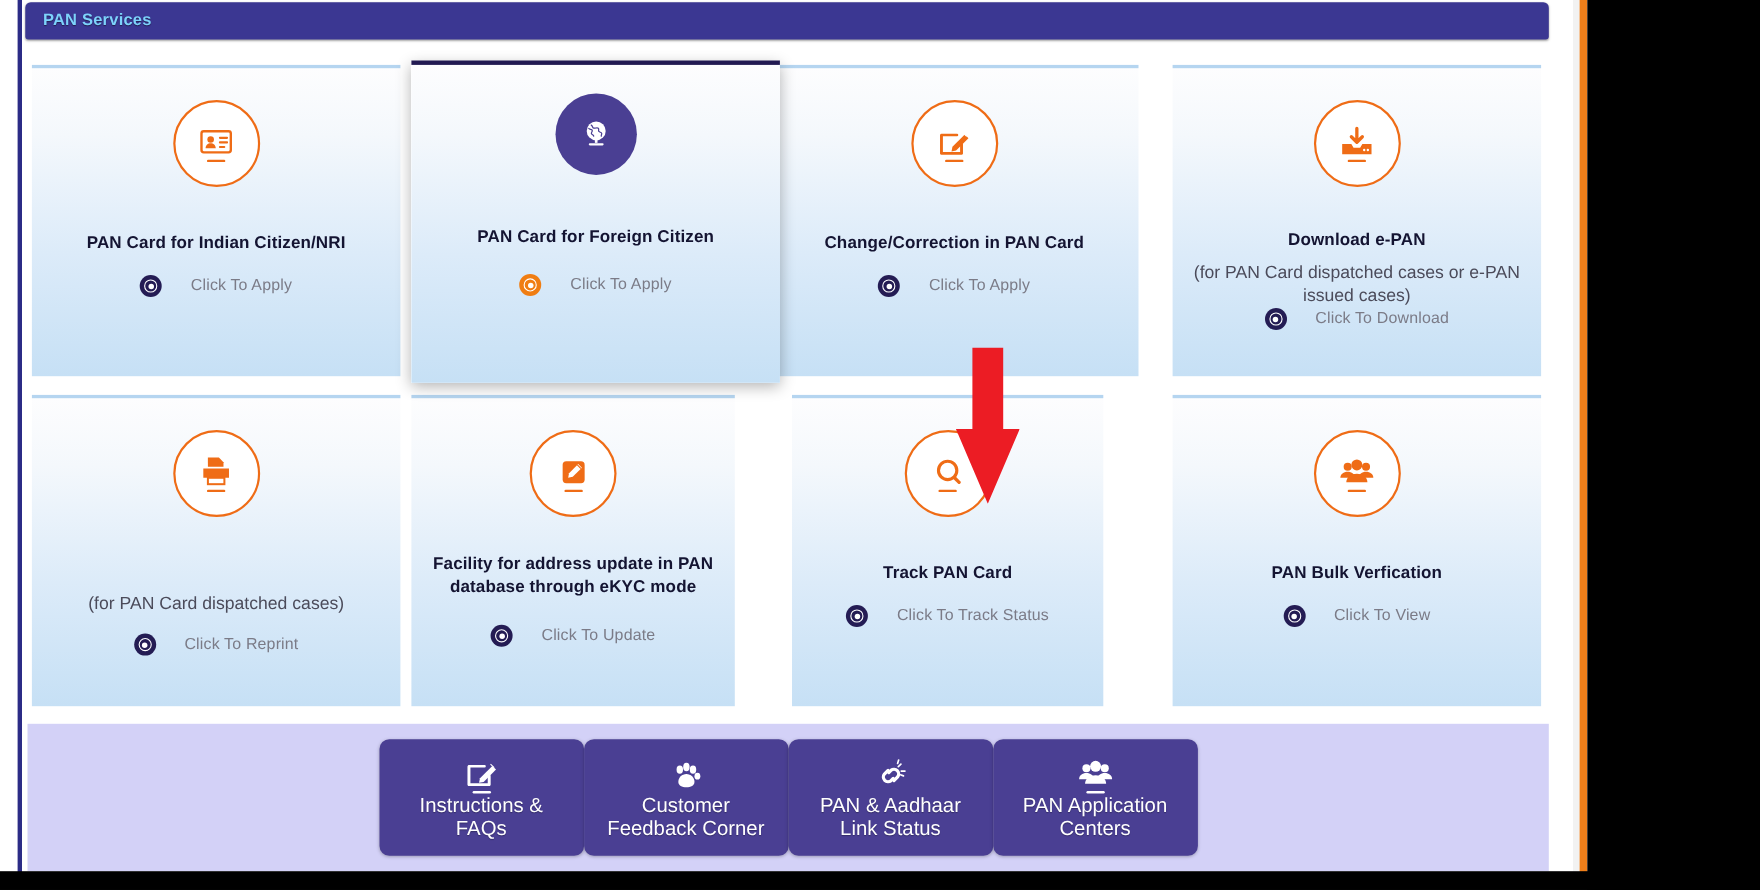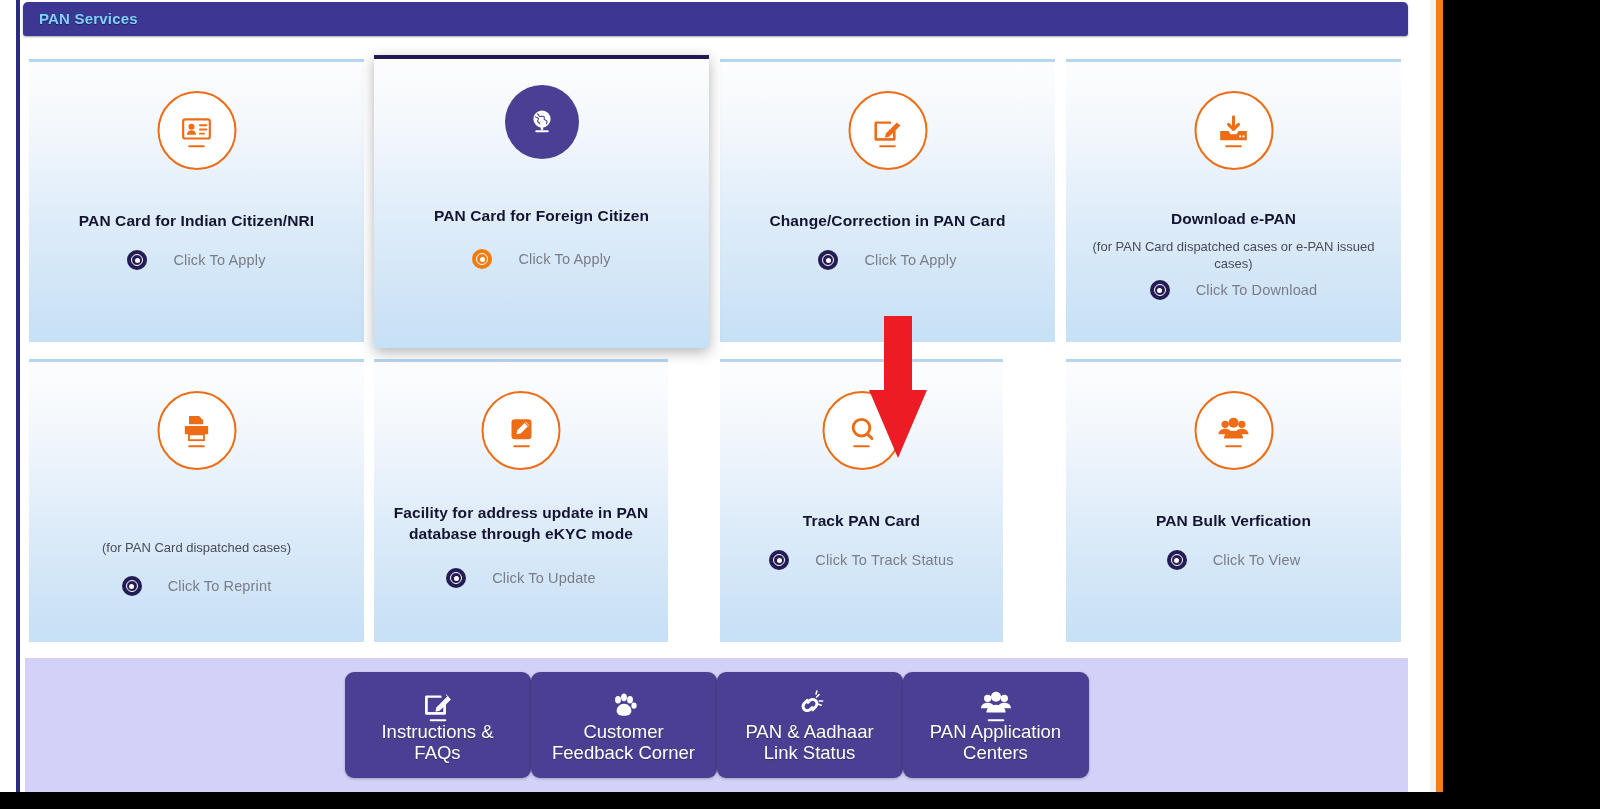--- a/index.html
+++ b/index.html
@@ -88,21 +88,21 @@
     background:#4a3f93; border:none; width:74px; height:74px;
   }
   .icon-circle svg{ display:block; }
 
   .card-title{
     color:#141432; font-size:15.5px; font-weight:bold;
     text-align:center; line-height:1.38; letter-spacing:.1px;
     padding:0 12px;
   }
   .card-sub{
-    color:#4b4b5a; font-size:13px; text-align:center;
+    color:#4b4b5a; font-size:16px; text-align:center;
     line-height:1.3; padding:0 8px;
   }
   .card-cta{
     display:flex; align-items:center; gap:26px;
   }
   .cta-bullet{
     width:20px; height:20px; border-radius:50%;
     background:#241c54;
     display:flex; align-items:center; justify-content:center;
     flex:0 0 auto;
@@ -203,21 +203,21 @@
             <div class="card-cta" style="position: absolute; top: 190px; left: 0px; width: 100%; justify-content: center;">
               <span class="cta-bullet">
                 <span class="ring">
                   <i></i>
                 </span>
               </span>
               <span class="cta-text">Click To Apply</span>
             </div>
           </div>
         </div>
-        <div class="card-slot" style="left: 697px; top: 14px; width: 335px; height: 283px;">
+        <div class="card-slot" style="left: 677px; top: 14px; width: 335px; height: 283px;">
           <div class="card">
             <div class="icon-circle" style="position: absolute; top: 29px; left: 50%; transform: translateX(-50%);">
               <svg width="40" height="40" viewBox="0 0 48 48" xmlns="http://www.w3.org/2000/svg">
                 <path d="M10 14h17M10 14v20h22V24" fill="none" stroke="#ef6c16" stroke-width="2.8" stroke-linecap="round" stroke-linejoin="round"></path>
                 <path d="M10 14v20h22V24" fill="none" stroke="#ef6c16" stroke-width="2.8" stroke-linejoin="round"></path>
                 <path d="M22 27l13.5-13.5 4 4L26 31l-5 1z" fill="#ef6c16"></path>
                 <path d="M33.5 11.5l4 4" stroke="#ffffff" stroke-width="1.2"></path>
                 <rect x="14" y="41" width="20" height="2.6" rx="1.3" fill="#ef6c16"></rect>
               </svg>
             </div>

